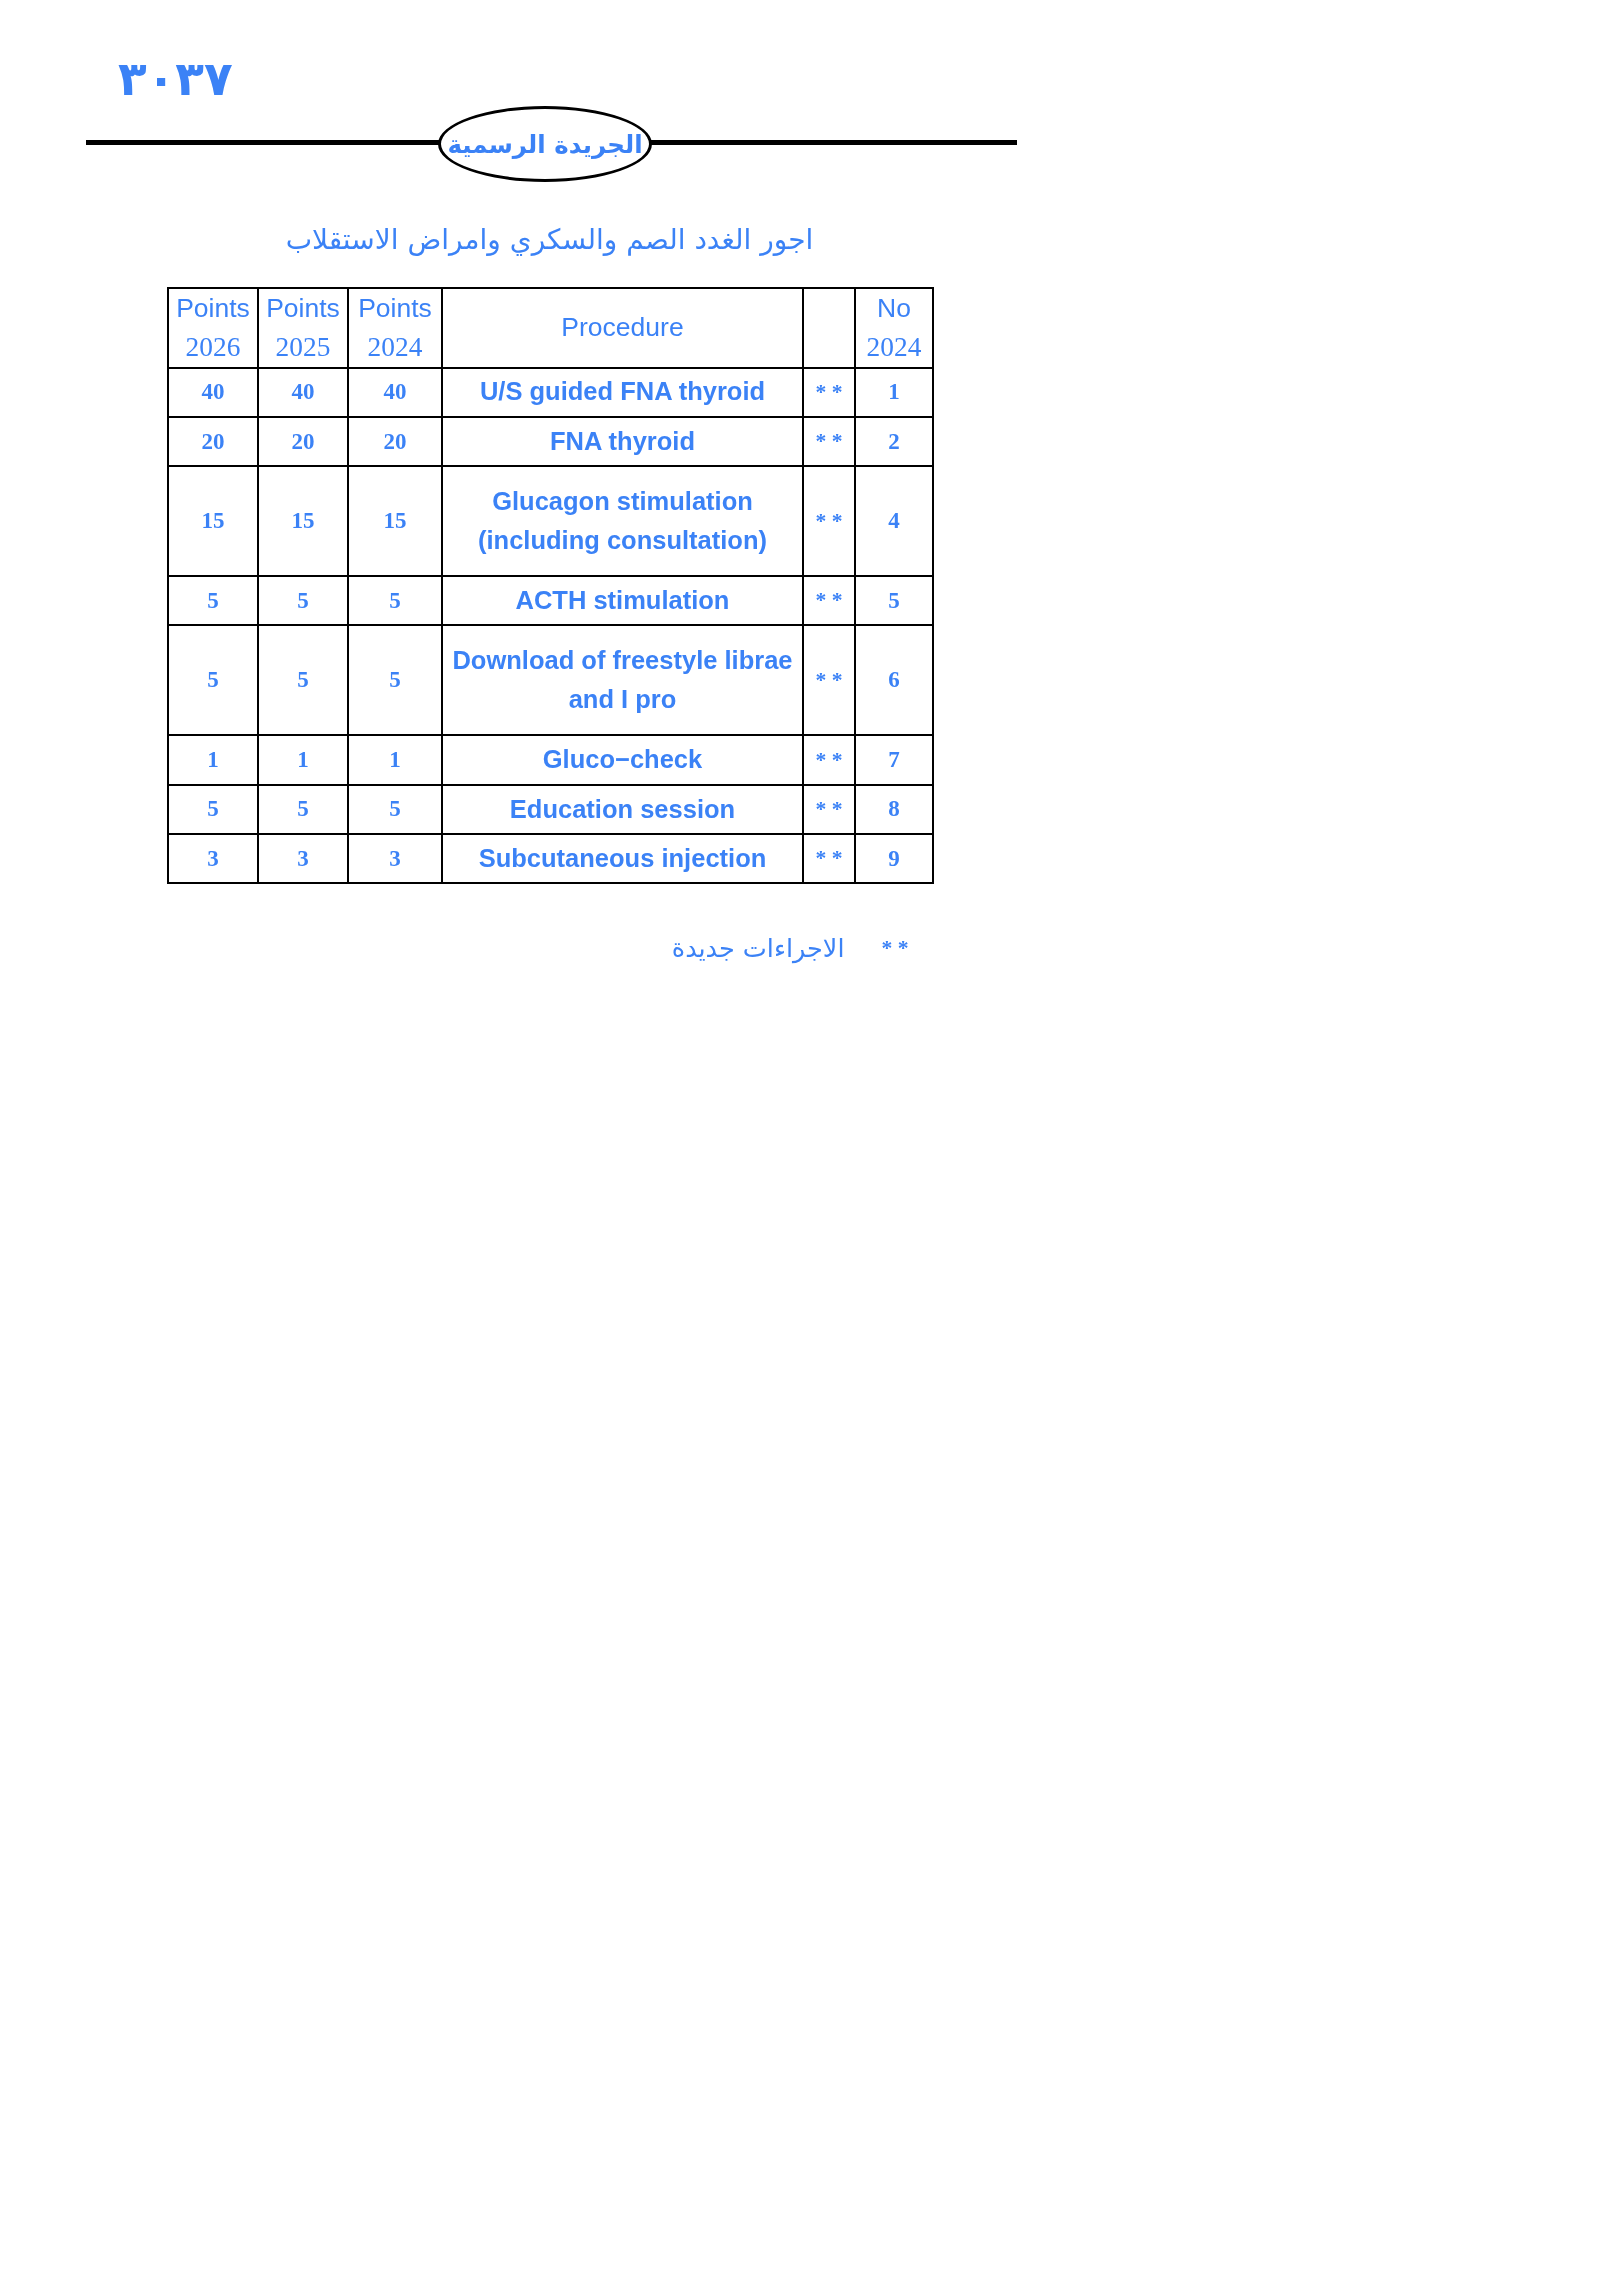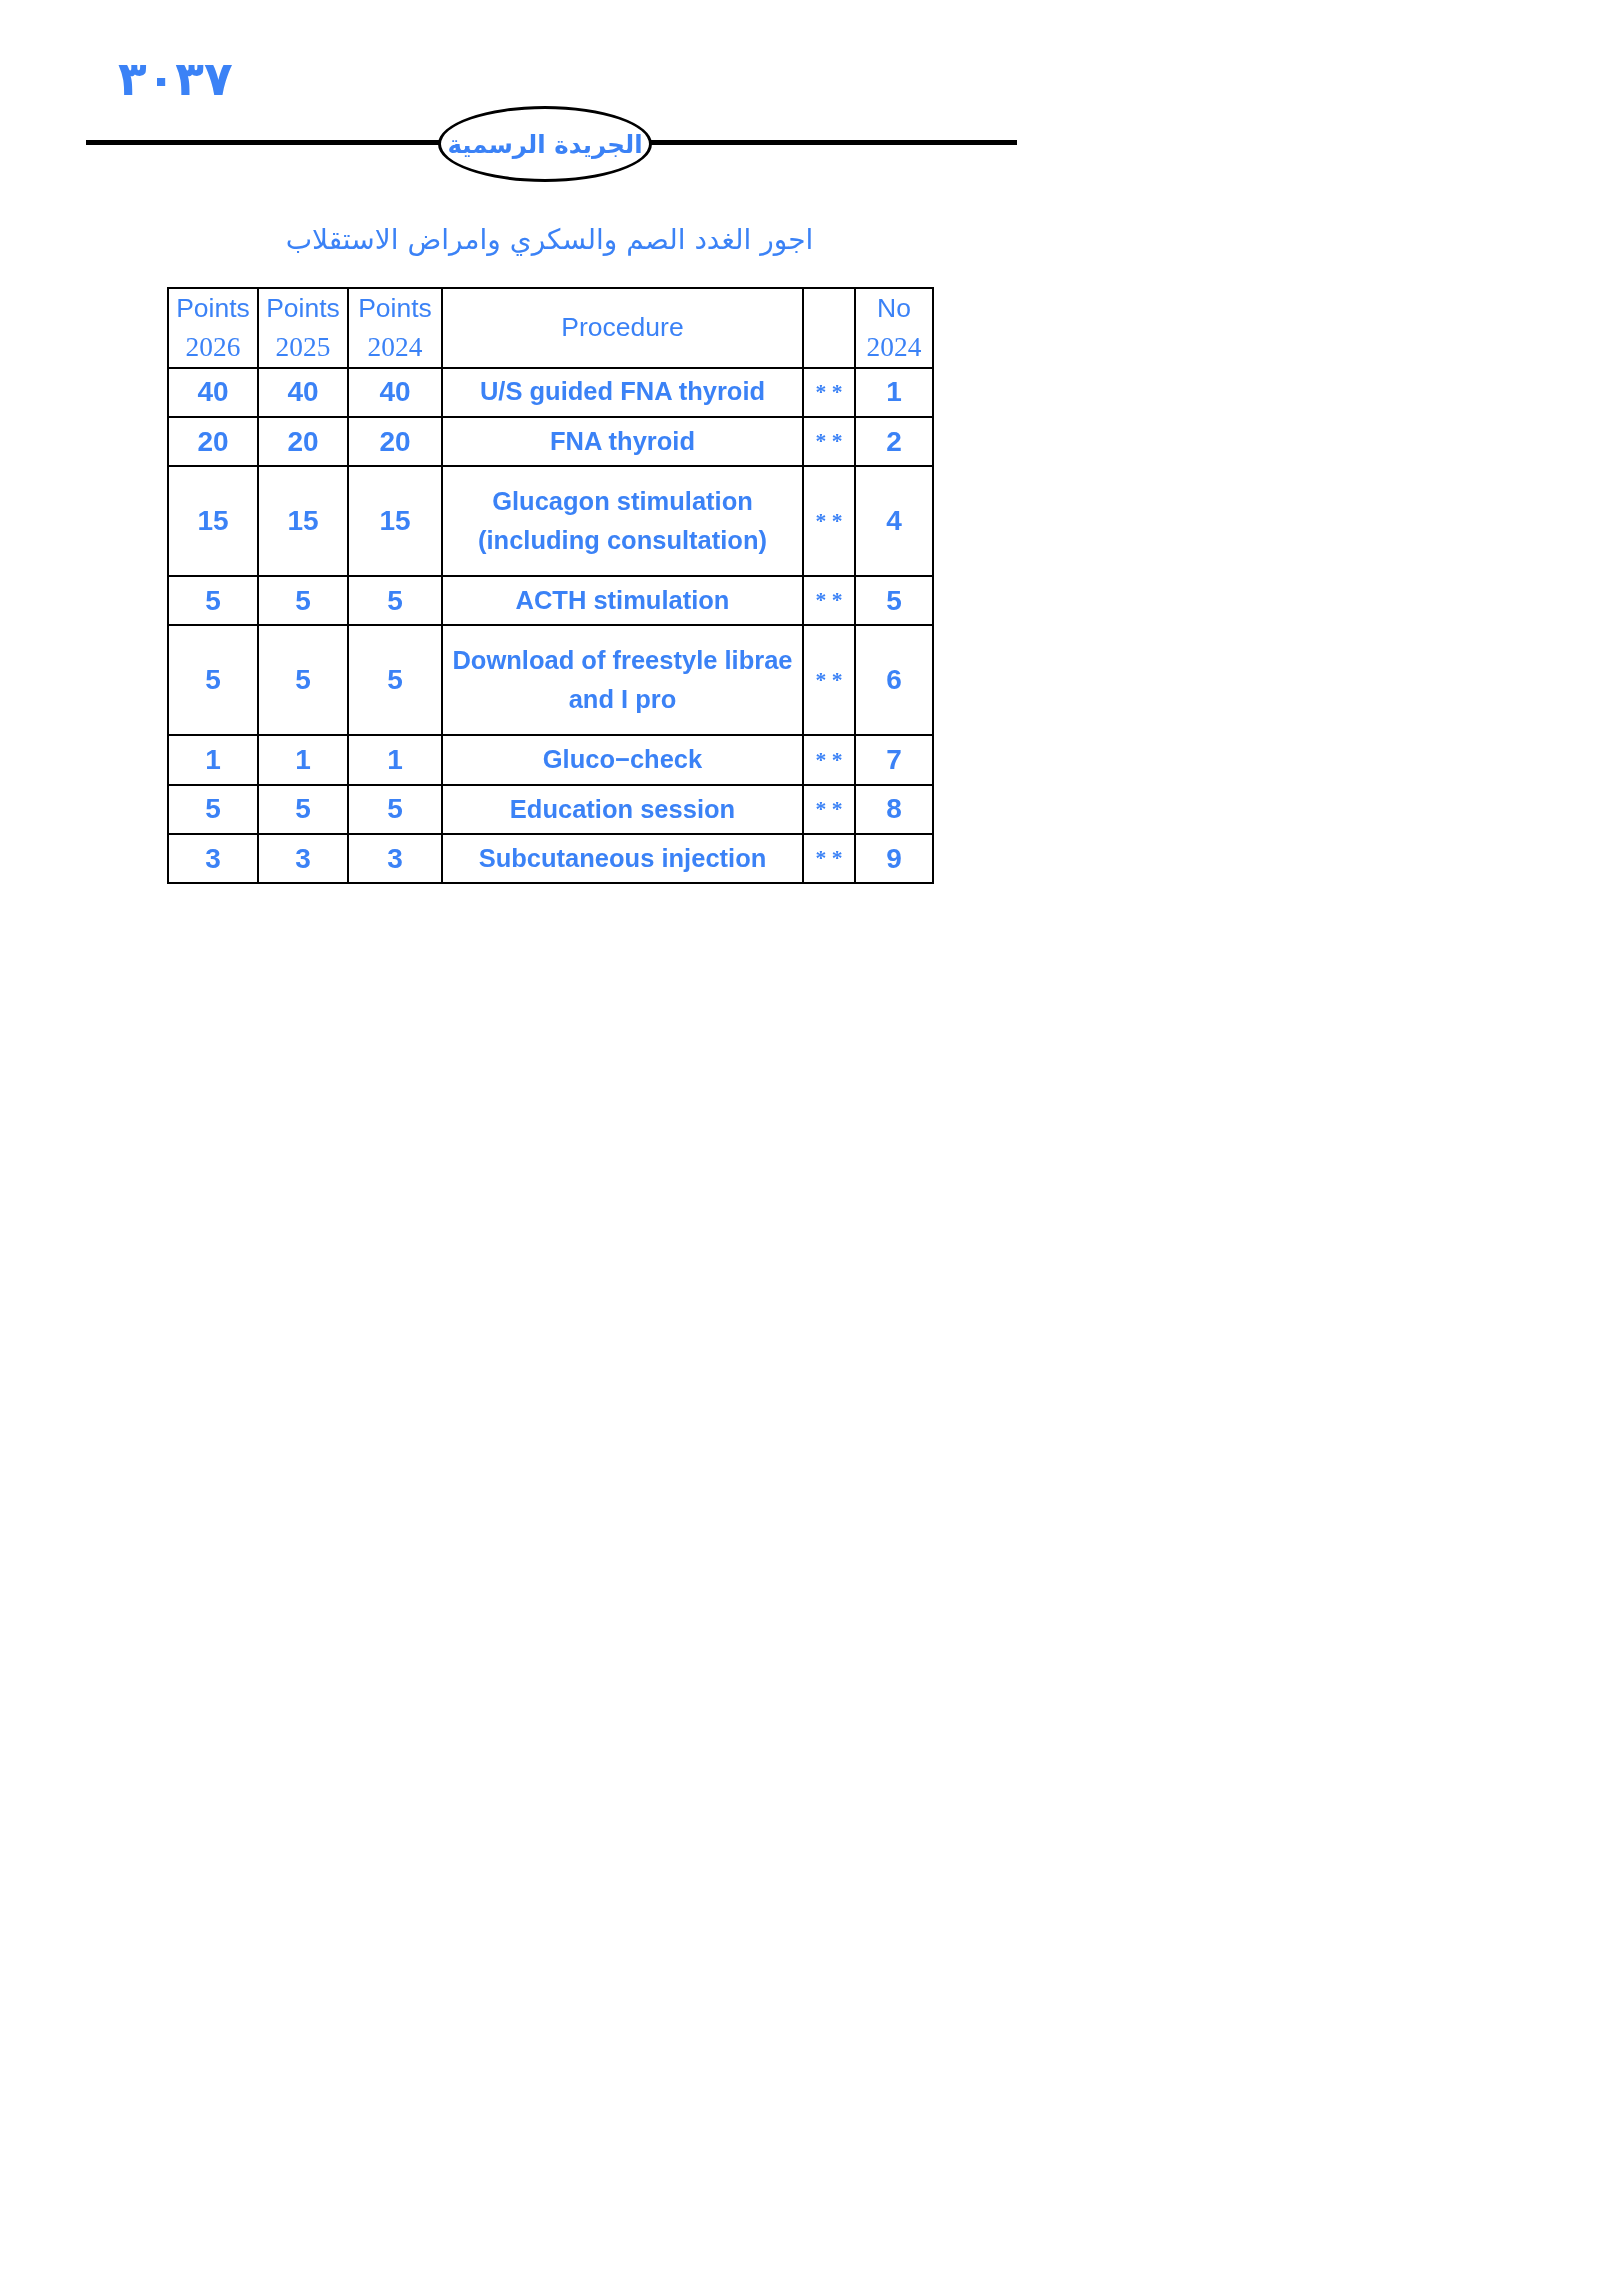--- a/index.html
+++ b/index.html
@@ -97,23 +97,23 @@
     font-weight: normal;
     display: block;
     margin-top: 7.8px;
   }
   .h-proc {
     font-family: "Liberation Sans", sans-serif;
     font-size: 26.5px;
     font-weight: normal;
   }
   td.num, td.no-cell {
-    font-family: Liberation Sans, sans-serif;
-    font-weight: bold;
-    font-size: 28px;
+    font-family: Liberation Serif, serif;
+    font-weight: bold;
+    font-size: 23px;
   }
   td.proc {
     text-align: left;
     padding: 5.9px 15.7px;
     font-family: "Liberation Sans", sans-serif;
     font-weight: bold;
     font-size: 25.5px;
     line-height: 1.55;
   }
   td.mark {
@@ -252,16 +252,20 @@
           <td class="num">3</td>
           <td class="num">3</td>
           <td class="num">3</td>
           <td class="proc">Subcutaneous injection</td>
           <td class="mark">* *</td>
           <td class="no-cell">9</td>
         </tr>
       </tbody>
     </table>
 
+    <div class="footnote">
+      <span class="footnote-text">الاجراءات جديدة</span>
+      <span class="footnote-marker">* *</span>
+    </div>
 
   </div>
 </div>
 
 
 </body></html>

